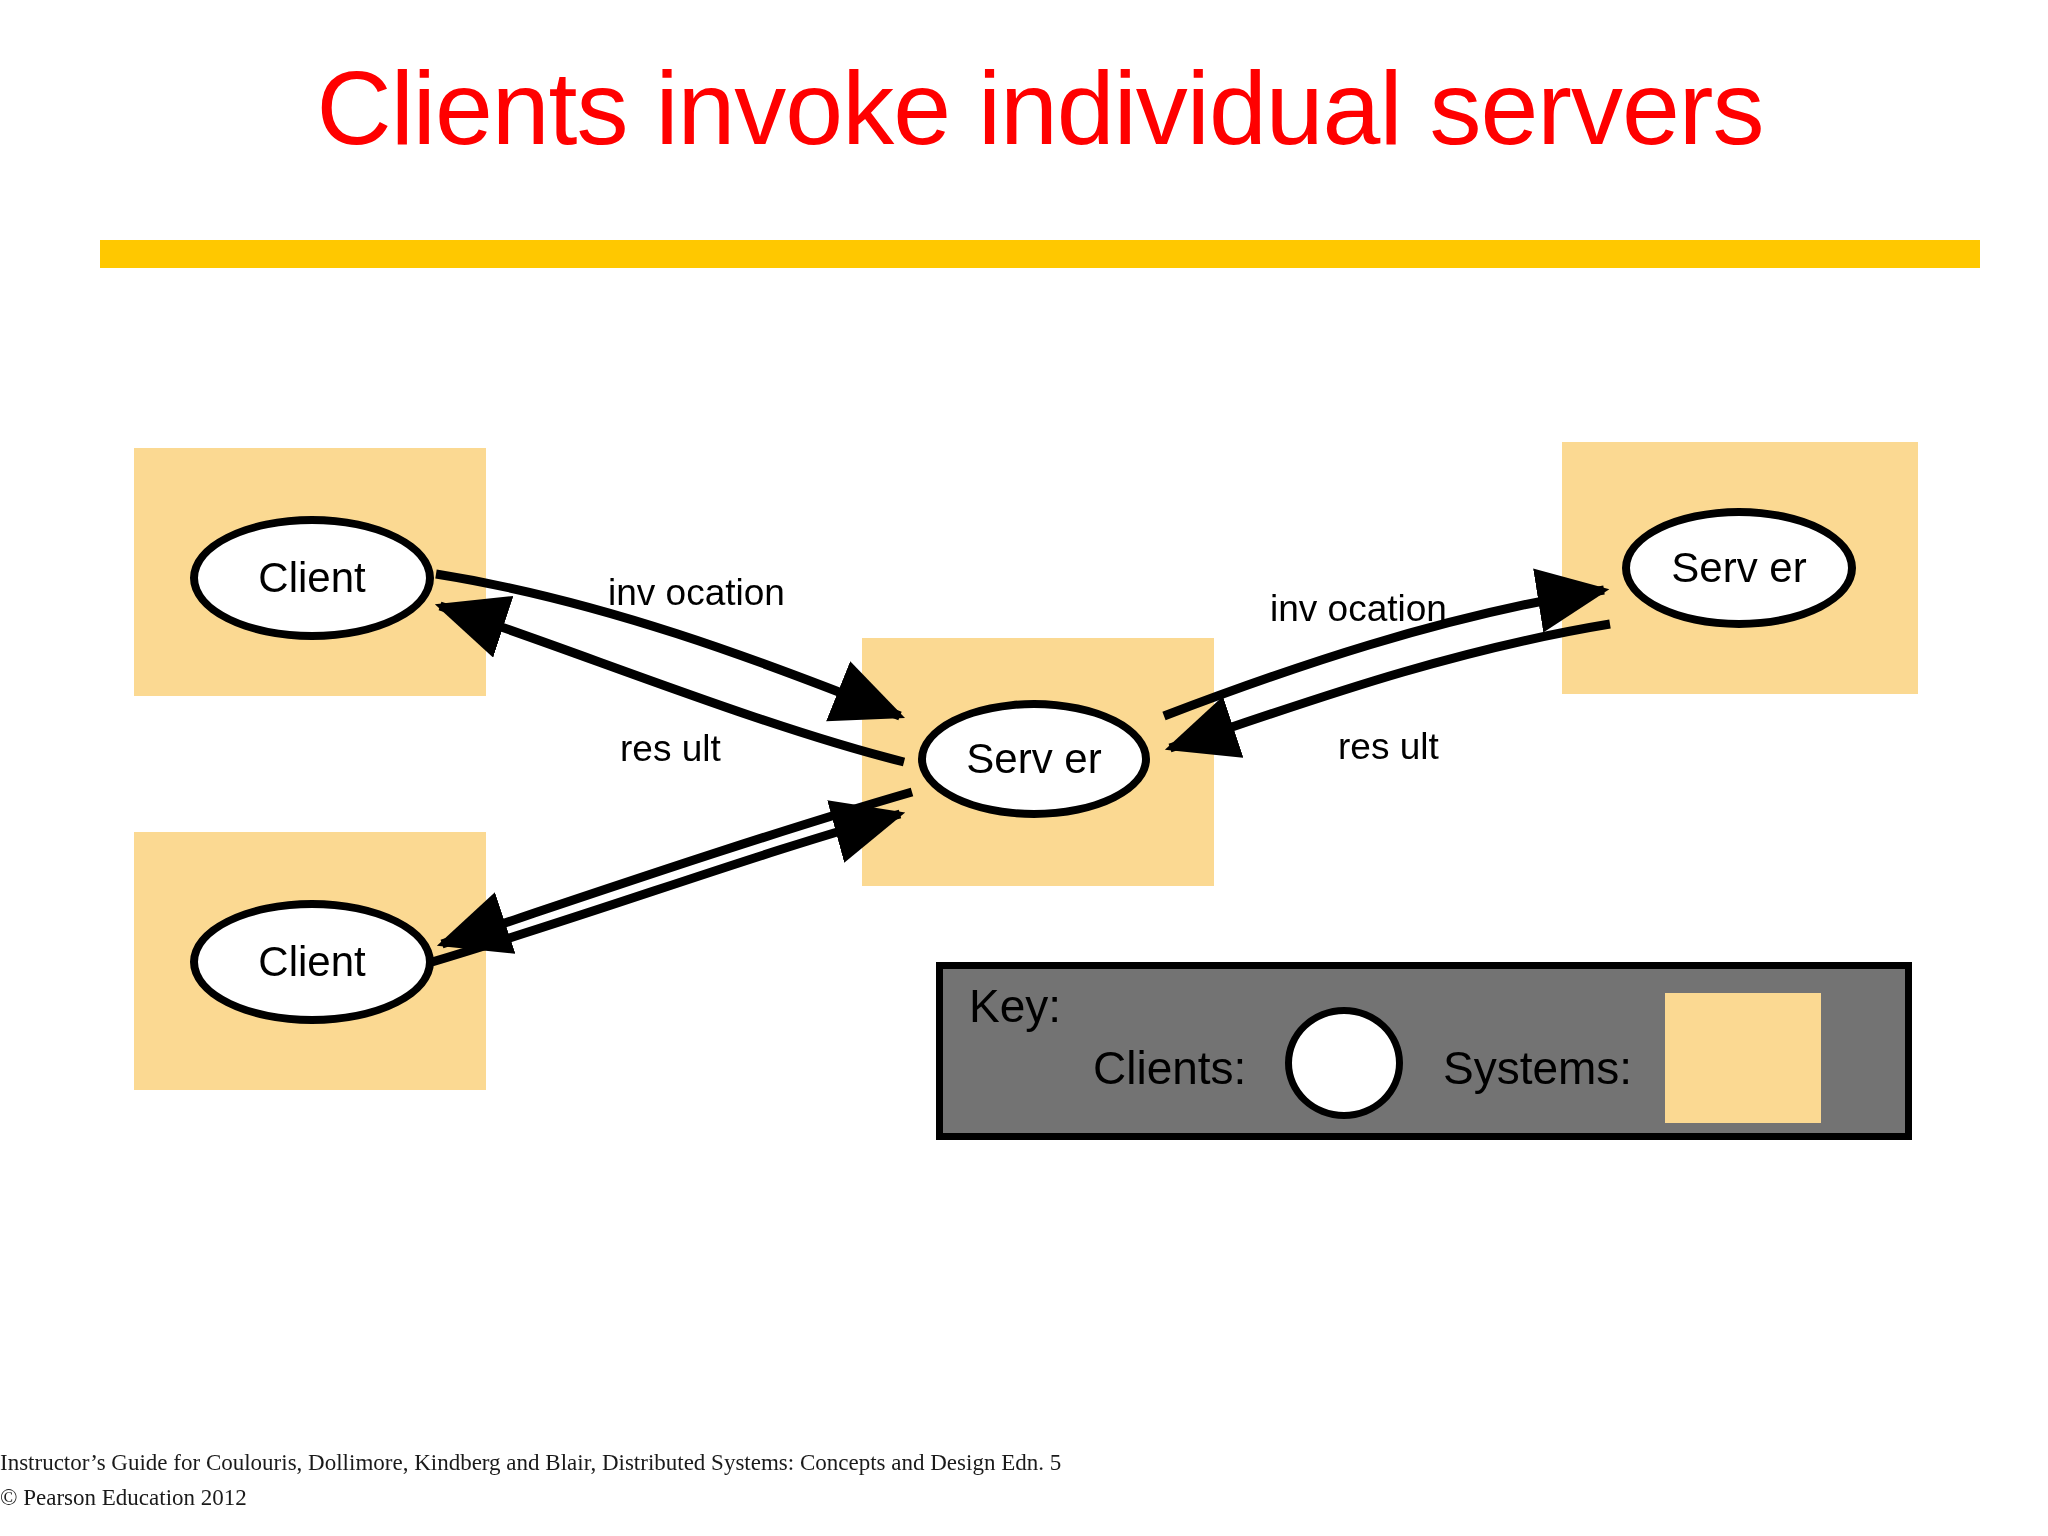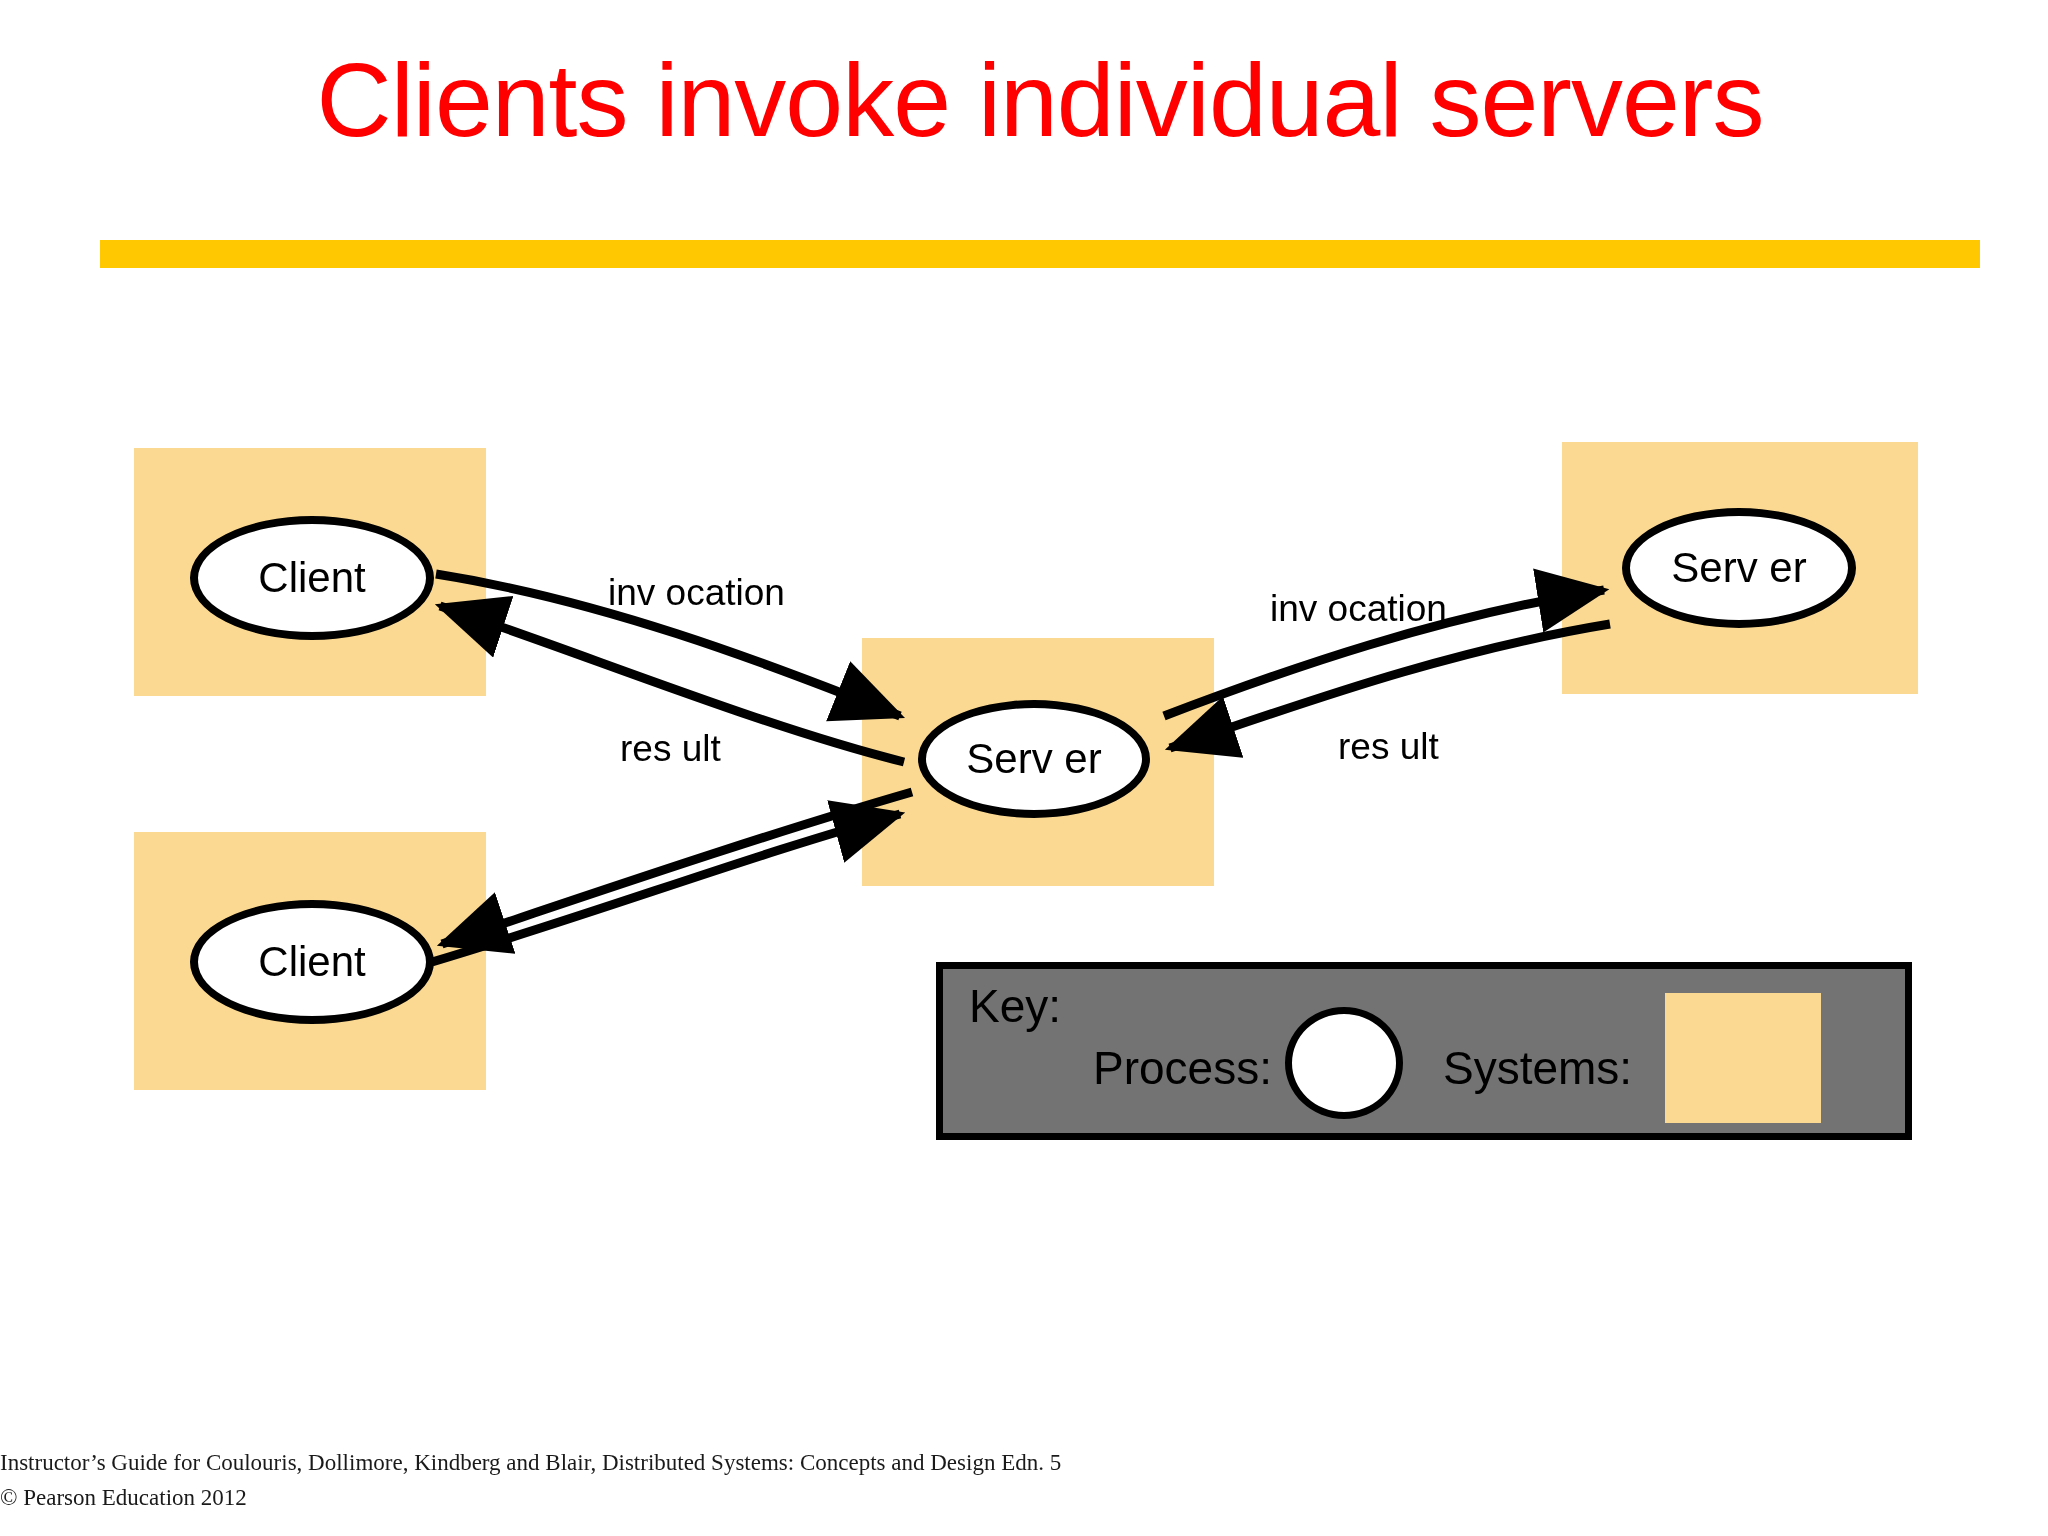--- a/index.html
+++ b/index.html
@@ -17,21 +17,21 @@
     width: 2048px;
     height: 1536px;
     background: #ffffff;
     overflow: hidden;
   }
 
   
   #slide-title {
     position: absolute;
     left: 100px;
-    top: 44px;
+    top: 52px;
     width: 1880px;
     text-align: center;
     color: #FF0000;
     font-family: "Liberation Sans", sans-serif;
     font-size: 104px;
     font-weight: normal;
     line-height: 1.08;
     letter-spacing: -1px;
     white-space: nowrap;
   }
@@ -213,21 +213,21 @@
       <span>Serv er</span>
     </div>
 
     <div class="edge-label" id="lbl-inv-left">inv ocation</div>
     <div class="edge-label" id="lbl-res-left">res ult</div>
     <div class="edge-label" id="lbl-inv-right">inv ocation</div>
     <div class="edge-label" id="lbl-res-right">res ult</div>
 
     <div id="key-box">
       <div id="key-title">Key:</div>
-      <div id="key-process-label">Process:</div>
+      <div id="key-process-label">Clients:</div>
       <div id="key-process-shape"></div>
       <div id="key-computer-label">Systems:</div>
       <div id="key-computer-shape"></div>
     </div>
 
   </div>
 
   <div id="footer">
     <span id="footer-line1">Instructor’s Guide for  Coulouris, Dollimore, Kindberg and Blair,  Distributed Systems: Concepts and Design   Edn. 5</span>
     <span id="footer-line2">©  Pearson Education 2012</span>

